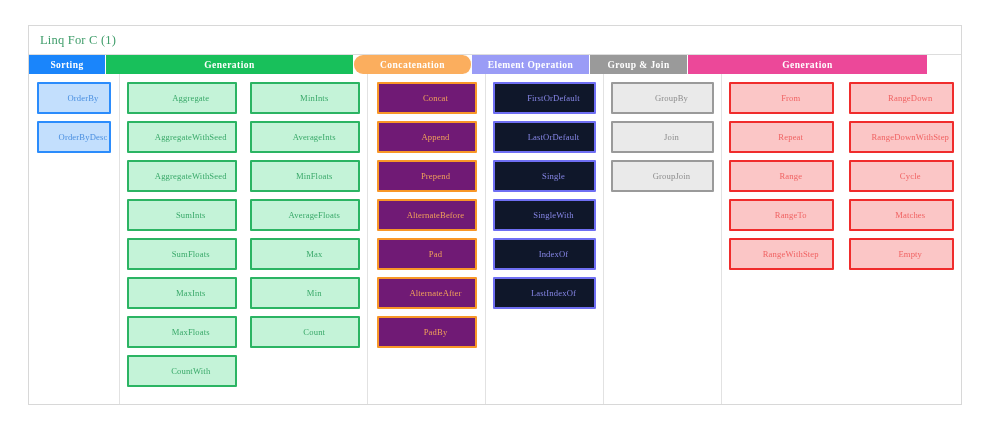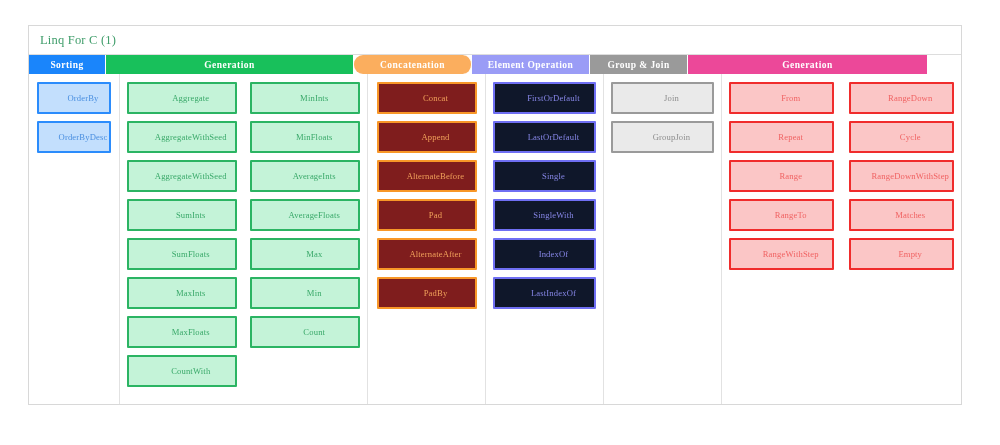--- a/index.html
+++ b/index.html
@@ -109,21 +109,21 @@
   }
 
   
   .hdr-sorting      { background: #1a85fb; }
   .card-sorting     { background: #c3dffd; border: 2px solid #2b8cfc; color: #4a8fe0; }
 
   .hdr-aggregation  { background: #18c05b; }
   .card-aggregation { background: #c4f3d8; border: 2px solid #2bb463; color: #3aa96a; text-align: right; }
 
   .hdr-concatenation      { background: #fbae5e; border-radius: 9px; }
-  .card-concatenation     { background: #7f1d1d; border: 2px solid #f89728; color: #f0a05a; }
+  .card-concatenation     { background: #701a75; border: 2px solid #f89728; color: #f0a05a; }
 
   .hdr-element      { background: #9a9cf6; }
   .card-element     { background: #0f172a; border: 2px solid #6f6ff3; color: #8686e6; }
 
   .hdr-groupjoin    { background: #9a9a9a; }
   .card-groupjoin   { background: #eaeaea; border: 2px solid #9a9a9a; color: #8e8e8e; }
 
   .hdr-generation   { background: #ec4899; }
   .card-generation  { background: #fbc6c6; border: 2px solid #f02c2c; color: #f06363; }
 
@@ -183,69 +183,71 @@
         <div class="card card-aggregation">AggregateWithSeed</div>
         <div class="card card-aggregation">AggregateWithSeed</div>
         <div class="card card-aggregation">SumInts</div>
         <div class="card card-aggregation">SumFloats</div>
         <div class="card card-aggregation">MaxInts</div>
         <div class="card card-aggregation">MaxFloats</div>
         <div class="card card-aggregation">CountWith</div>
       </div>
       <div class="subcol">
         <div class="card card-aggregation">MinInts</div>
+        <div class="card card-aggregation">AverageInts</div>
         <div class="card card-aggregation">MinFloats</div>
-        <div class="card card-aggregation">AverageInts</div>
         <div class="card card-aggregation">AverageFloats</div>
         <div class="card card-aggregation">Max</div>
         <div class="card card-aggregation">Min</div>
         <div class="card card-aggregation">Count</div>
       </div>
     </div>
 
     <div class="group g-concatenation">
       <div class="subcol">
         <div class="card card-concatenation">Concat</div>
         <div class="card card-concatenation">Append</div>
+        <div class="card card-concatenation">Prepend</div>
         <div class="card card-concatenation">AlternateBefore</div>
         <div class="card card-concatenation">Pad</div>
         <div class="card card-concatenation">AlternateAfter</div>
         <div class="card card-concatenation">PadBy</div>
       </div>
     </div>
 
     <div class="group g-element">
       <div class="subcol">
         <div class="card card-element">FirstOrDefault</div>
         <div class="card card-element">LastOrDefault</div>
         <div class="card card-element">Single</div>
         <div class="card card-element">SingleWith</div>
         <div class="card card-element">IndexOf</div>
         <div class="card card-element">LastIndexOf</div>
       </div>
     </div>
 
     <div class="group g-groupjoin">
       <div class="subcol">
+        <div class="card card-groupjoin">GroupBy</div>
         <div class="card card-groupjoin">Join</div>
         <div class="card card-groupjoin">GroupJoin</div>
       </div>
     </div>
 
     <div class="group g-generation">
       <div class="subcol">
         <div class="card card-generation">From</div>
         <div class="card card-generation">Repeat</div>
         <div class="card card-generation">Range</div>
         <div class="card card-generation">RangeTo</div>
         <div class="card card-generation">RangeWithStep</div>
       </div>
       <div class="subcol">
         <div class="card card-generation">RangeDown</div>
+        <div class="card card-generation">RangeDownWithStep</div>
         <div class="card card-generation">Cycle</div>
-        <div class="card card-generation">RangeDownWithStep</div>
         <div class="card card-generation">Matches</div>
         <div class="card card-generation">Empty</div>
       </div>
     </div>
 
   </div>
 </div>
 
 </body></html>

